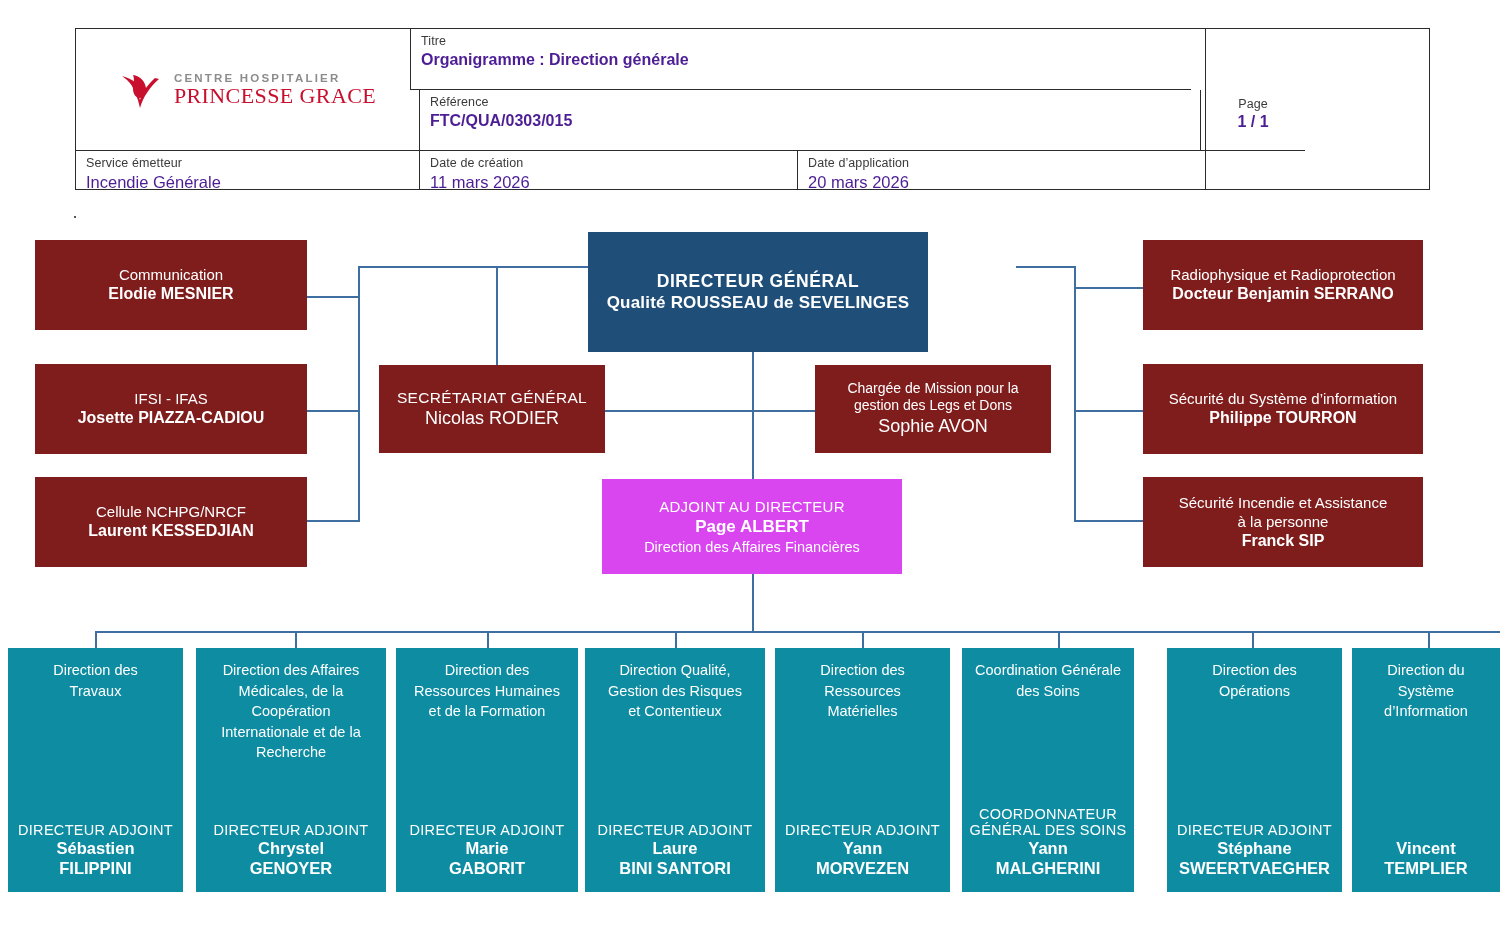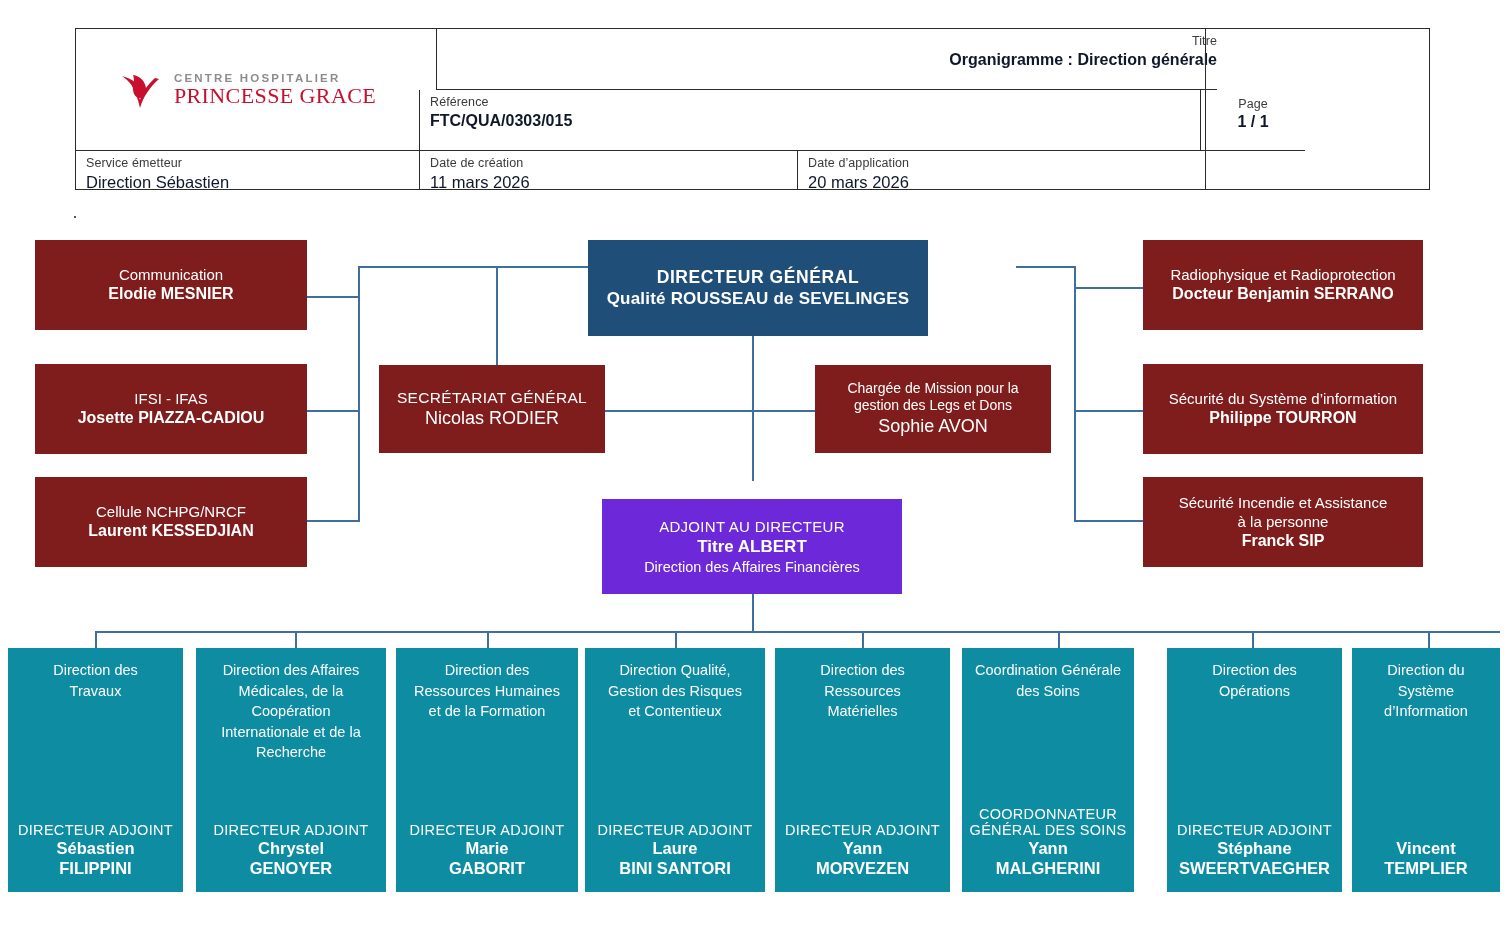--- a/index.html
+++ b/index.html
@@ -17,34 +17,34 @@
   
   .hdr{
     position:absolute;left:75px;top:28px;width:1355px;height:162px;
     border:1.5px solid #2b2b2b;box-sizing:border-box;
   }
   .hdr-cell{position:absolute;box-sizing:border-box;}
   .bl{border-left:1.5px solid #2b2b2b;}
   .bb{border-bottom:1.5px solid #2b2b2b;}
 
   .cell-logo{left:0;top:0;width:343px;height:122px;}
-  .cell-titre{left:360px;top:0;width:781px;height:61px;text-align:right;}
+  .cell-titre{left:334px;top:0;width:781px;height:61px;}
   .cell-ref{left:343px;top:61px;width:781px;height:61px;}
   .cell-page{left:1124px;top:61px;width:105px;height:61px;}
   .cell-stamp{left:1129px;top:0;width:223px;height:160px;}
   .cell-service{left:0;top:122px;width:343px;height:39px;}
   .cell-date1{left:343px;top:122px;width:378px;height:39px;}
   .cell-date2{left:721px;top:122px;width:403px;height:39px;}
 
   .lbl{
     font-size:12.5px;color:#3a3a3a;font-weight:400;
     padding:6px 0 0 10px;letter-spacing:.1px;line-height:1.1;
   }
   .val{
-    font-size:16px;color:#0f172a;font-weight:700;
+    font-size:16px;color:#4c1d95;font-weight:700;
     padding:2px 0 0 10px;line-height:1.15;
   }
   .val.light{font-weight:400;font-size:16.5px;}
   .cell-page .lbl{text-align:center;padding:8px 0 0 0;}
   .cell-page .val{text-align:center;padding:1px 0 0 0;font-size:16px;}
 
   
   .logo-wrap{
     position:absolute;left:0;top:0;width:343px;height:122px;
     display:flex;align-items:center;justify-content:center;gap:9px;
@@ -63,21 +63,21 @@
 
   
   .box{
     position:absolute;box-sizing:border-box;
     display:flex;flex-direction:column;align-items:center;justify-content:center;
     text-align:center;color:#ffffff;line-height:1.28;
     padding:4px 6px;
   }
   .box .ln{display:block;width:100%;}
   .teal-l{background:#7f1d1d;}
-  .teal-d{background:#6d28d9;margin-top:20px;}
+  .teal-d{background:#d946ef;}
   .navy{background:#1f4e79;}
 
   .t-reg{font-size:15px;font-weight:400;}
   .t-bold{font-size:16px;font-weight:700;}
   .t-dg1{font-size:17.5px;font-weight:700;letter-spacing:.6px;}
   .t-dg2{font-size:17px;font-weight:700;letter-spacing:.2px;}
   .t-sm{font-size:14px;font-weight:400;}
   .t-sec1{font-size:15.5px;font-weight:400;letter-spacing:.3px;}
   .t-sec2{font-size:18px;font-weight:400;}
   .t-adj1{font-size:15px;font-weight:400;letter-spacing:.3px;}
@@ -138,21 +138,21 @@
       <div class="lbl">Page</div>
       <div class="val">1 / 1</div>
     </div>
 
     <div class="hdr-cell cell-stamp bl">
       
     </div>
 
     <div class="hdr-cell cell-service">
       <div class="lbl">Service émetteur</div>
-      <div class="val light">Direction Sébastien</div>
+      <div class="val light">Incendie Générale</div>
     </div>
 
     <div class="hdr-cell cell-date1 bl">
       <div class="lbl">Date de création</div>
       <div class="val light">11 mars 2026</div>
     </div>
 
     <div class="hdr-cell cell-date2 bl">
       <div class="lbl">Date d’application</div>
       <div class="val light">20 mars 2026</div>
@@ -182,21 +182,21 @@
   <div class="ln-h" style="left:95px;top:631px;width:1405px;"></div>
   <div class="ln-v" style="left:95px;top:631px;height:18px;"></div>
   <div class="ln-v" style="left:295px;top:631px;height:18px;"></div>
   <div class="ln-v" style="left:487px;top:631px;height:18px;"></div>
   <div class="ln-v" style="left:675px;top:631px;height:18px;"></div>
   <div class="ln-v" style="left:862px;top:631px;height:18px;"></div>
   <div class="ln-v" style="left:1058px;top:631px;height:18px;"></div>
   <div class="ln-v" style="left:1252px;top:631px;height:18px;"></div>
   <div class="ln-v" style="left:1428px;top:631px;height:18px;"></div>
 
-  <div class="box navy" style="left:588px;top:240px;width:340px;height:96px;">
+  <div class="box navy" style="left:588px;top:232px;width:340px;height:120px;">
     <span class="ln t-dg1">DIRECTEUR  GÉNÉRAL</span>
     <span class="ln t-dg2">Qualité  ROUSSEAU  de  SEVELINGES</span>
   </div>
 
   <div class="box teal-l" style="left:35px;top:240px;width:272px;height:90px;">
     <span class="ln t-reg">Communication</span>
     <span class="ln t-bold">Elodie MESNIER</span>
   </div>
 
   <div class="box teal-l" style="left:35px;top:364px;width:272px;height:90px;">
@@ -215,21 +215,21 @@
   </div>
 
   <div class="box teal-l" style="left:815px;top:365px;width:236px;height:88px;">
     <span class="ln t-sm">Chargée de Mission pour la</span>
     <span class="ln t-sm">gestion des Legs  et Dons</span>
     <span class="ln t-sec2">Sophie AVON</span>
   </div>
 
   <div class="box teal-d" style="left:602px;top:479px;width:300px;height:95px;">
     <span class="ln t-adj1">ADJOINT AU DIRECTEUR</span>
-    <span class="ln t-adj2">Titre ALBERT</span>
+    <span class="ln t-adj2">Page ALBERT</span>
     <span class="ln t-adj3">Direction des Affaires Financières</span>
   </div>
 
   <div class="box teal-l" style="left:1143px;top:240px;width:280px;height:90px;">
     <span class="ln t-reg">Radiophysique et Radioprotection</span>
     <span class="ln t-bold">Docteur  Benjamin SERRANO</span>
   </div>
 
   <div class="box teal-l" style="left:1143px;top:364px;width:280px;height:90px;">
     <span class="ln t-reg">Sécurité du Système d’information</span>

